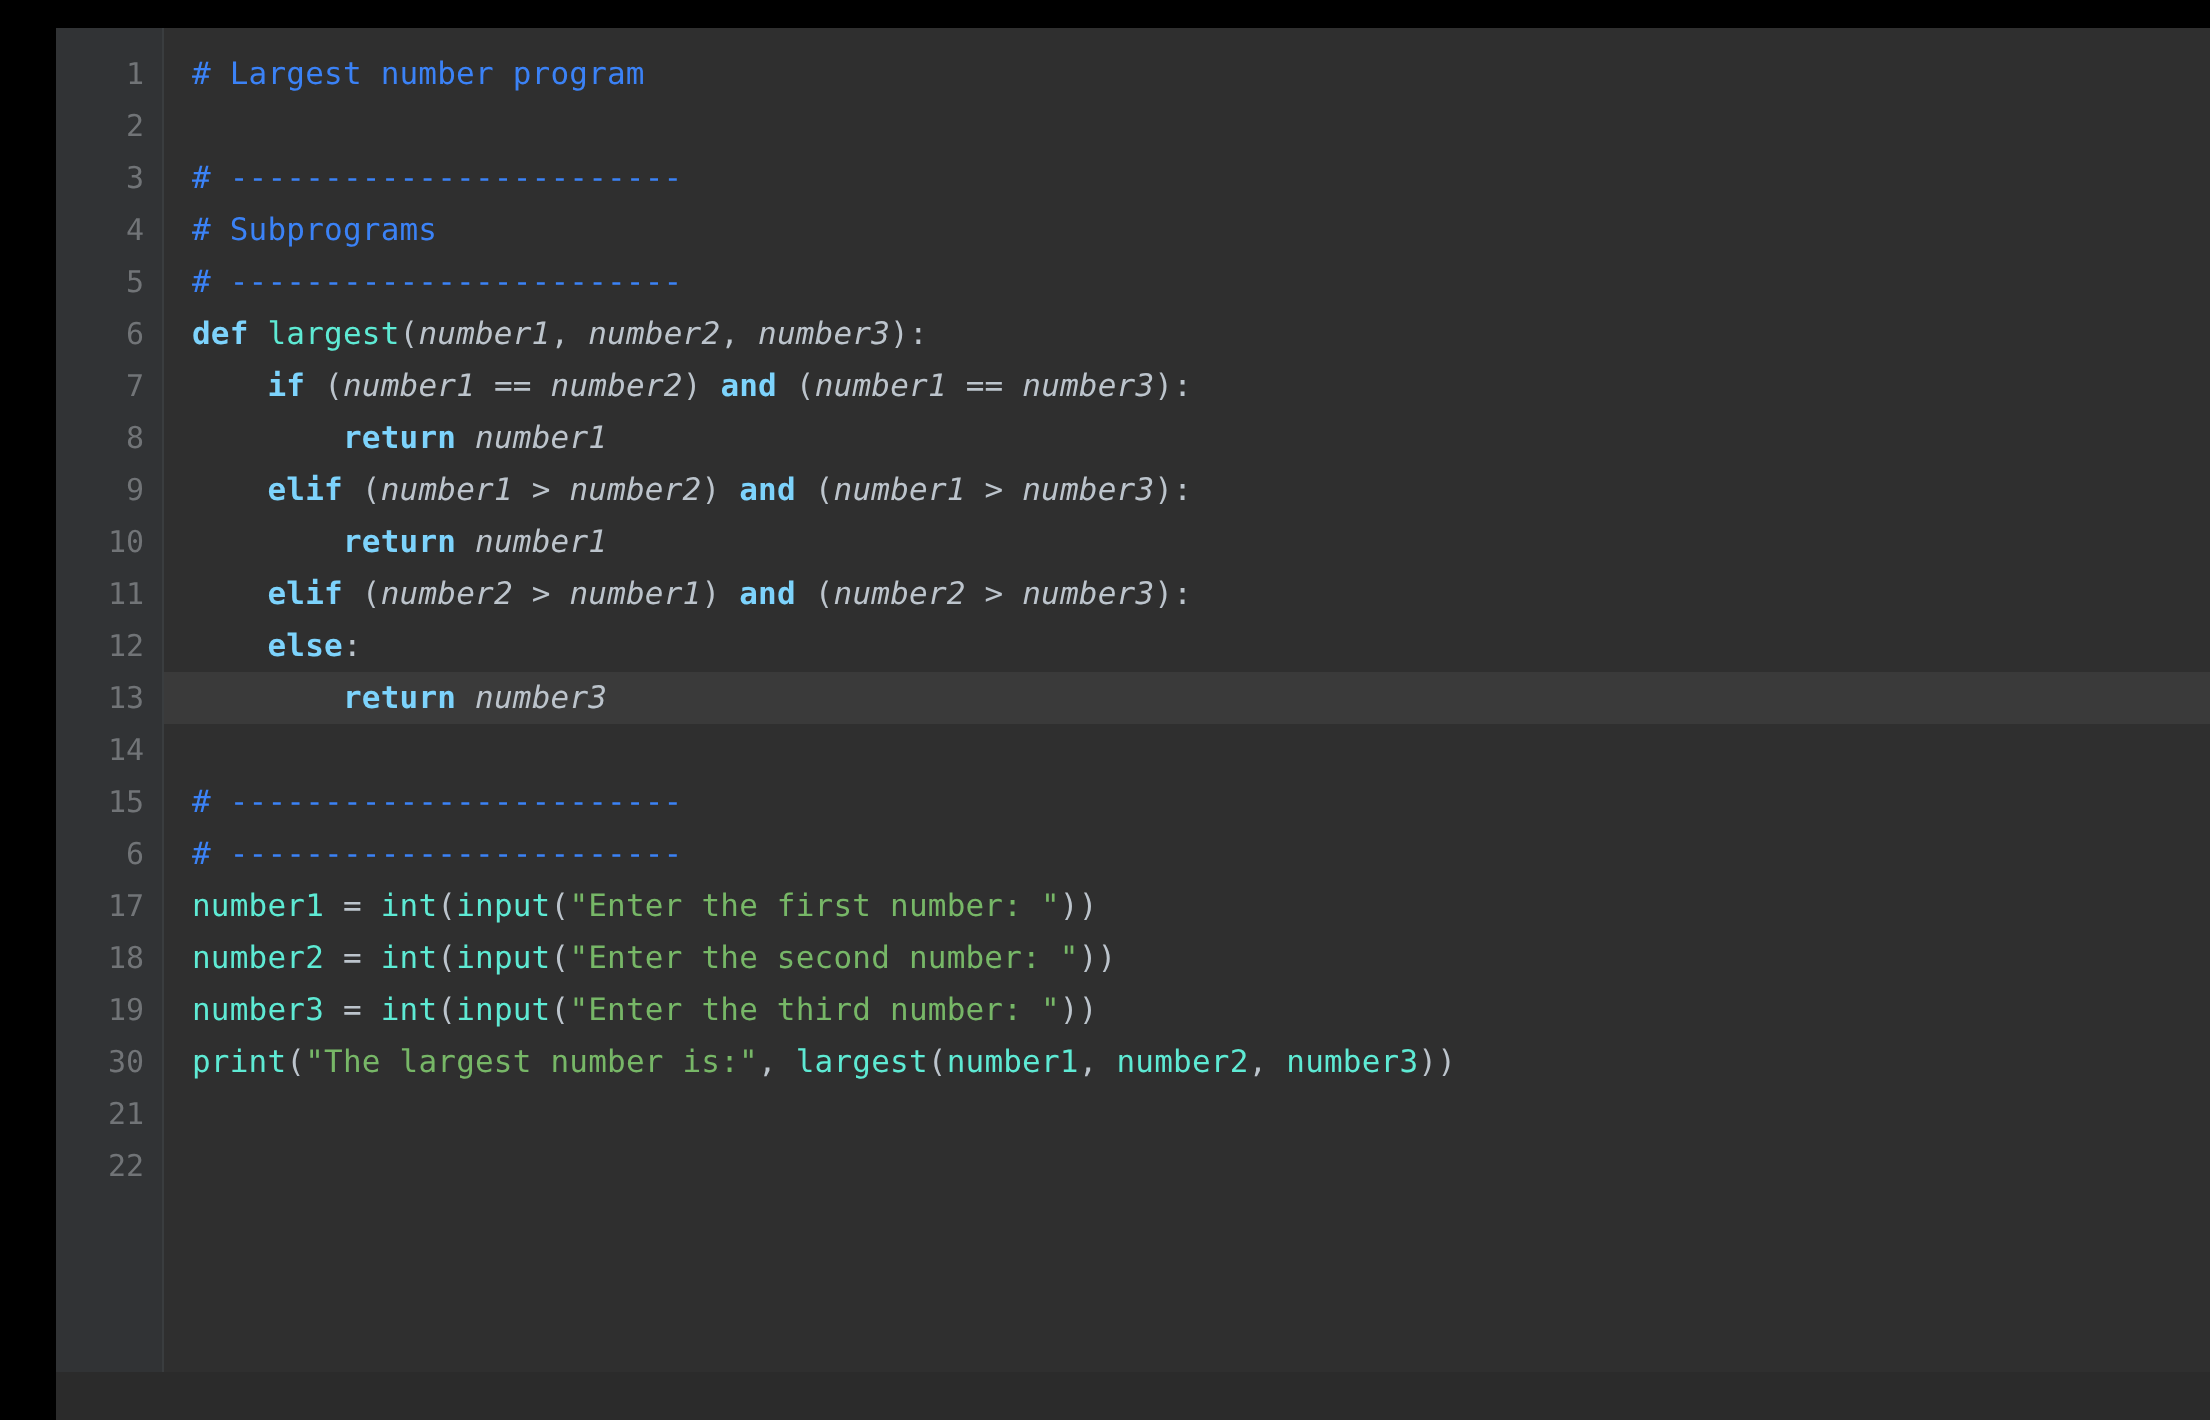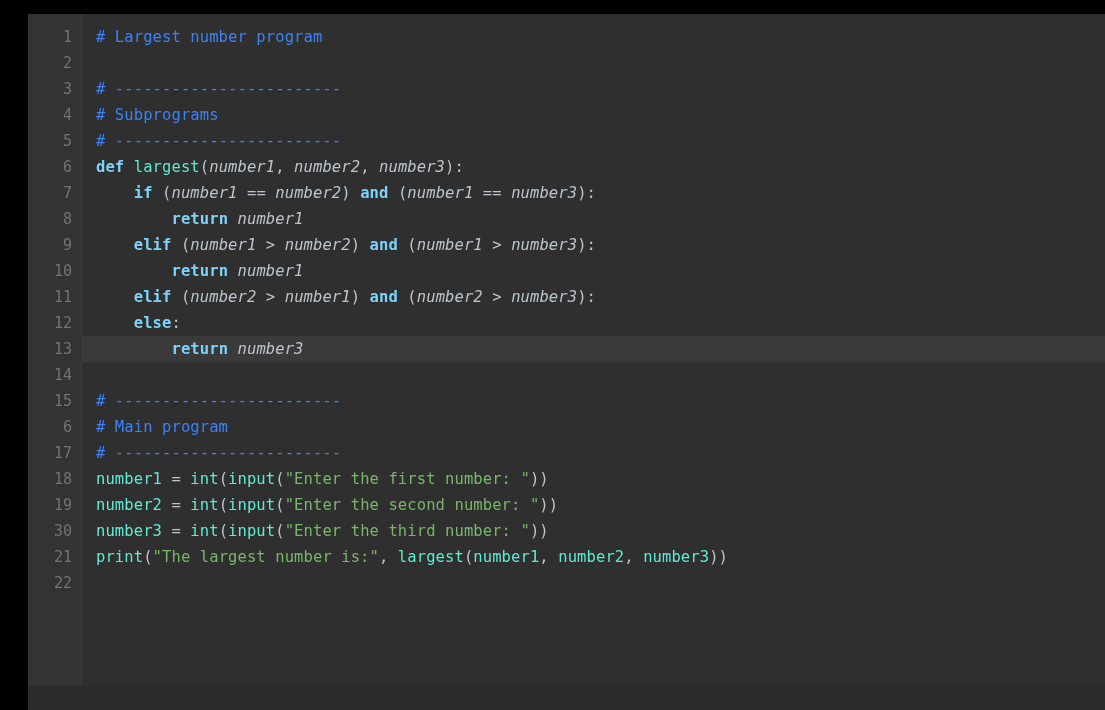--- a/index.html
+++ b/index.html
@@ -159,21 +159,20 @@
           <div class="line"><span class="kw">def</span><span class="punc"> </span><span class="ident">largest</span><span class="punc">(</span><span class="param">number1</span><span class="punc">,</span><span class="punc"> </span><span class="param">number2</span><span class="punc">,</span><span class="punc"> </span><span class="param">number3</span><span class="punc">)</span><span class="punc">:</span></div>
           <div class="line"><span class="punc"> </span><span class="punc"> </span><span class="punc"> </span><span class="punc"> </span><span class="kw">if</span><span class="punc"> </span><span class="punc">(</span><span class="param">number1</span><span class="punc"> </span><span class="punc">=</span><span class="punc">=</span><span class="punc"> </span><span class="param">number2</span><span class="punc">)</span><span class="punc"> </span><span class="kw">and</span><span class="punc"> </span><span class="punc">(</span><span class="param">number1</span><span class="punc"> </span><span class="punc">=</span><span class="punc">=</span><span class="punc"> </span><span class="param">number3</span><span class="punc">)</span><span class="punc">:</span></div>
           <div class="line"><span class="punc"> </span><span class="punc"> </span><span class="punc"> </span><span class="punc"> </span><span class="punc"> </span><span class="punc"> </span><span class="punc"> </span><span class="punc"> </span><span class="kw">return</span><span class="punc"> </span><span class="param">number1</span></div>
           <div class="line"><span class="punc"> </span><span class="punc"> </span><span class="punc"> </span><span class="punc"> </span><span class="kw">elif</span><span class="punc"> </span><span class="punc">(</span><span class="param">number1</span><span class="punc"> </span><span class="punc">&gt;</span><span class="punc"> </span><span class="param">number2</span><span class="punc">)</span><span class="punc"> </span><span class="kw">and</span><span class="punc"> </span><span class="punc">(</span><span class="param">number1</span><span class="punc"> </span><span class="punc">&gt;</span><span class="punc"> </span><span class="param">number3</span><span class="punc">)</span><span class="punc">:</span></div>
           <div class="line"><span class="punc"> </span><span class="punc"> </span><span class="punc"> </span><span class="punc"> </span><span class="punc"> </span><span class="punc"> </span><span class="punc"> </span><span class="punc"> </span><span class="kw">return</span><span class="punc"> </span><span class="param">number1</span></div>
           <div class="line"><span class="punc"> </span><span class="punc"> </span><span class="punc"> </span><span class="punc"> </span><span class="kw">elif</span><span class="punc"> </span><span class="punc">(</span><span class="param">number2</span><span class="punc"> </span><span class="punc">&gt;</span><span class="punc"> </span><span class="param">number1</span><span class="punc">)</span><span class="punc"> </span><span class="kw">and</span><span class="punc"> </span><span class="punc">(</span><span class="param">number2</span><span class="punc"> </span><span class="punc">&gt;</span><span class="punc"> </span><span class="param">number3</span><span class="punc">)</span><span class="punc">:</span></div>
           <div class="line"><span class="punc"> </span><span class="punc"> </span><span class="punc"> </span><span class="punc"> </span><span class="kw">else</span><span class="punc">:</span></div>
           <div class="line current"><span class="punc"> </span><span class="punc"> </span><span class="punc"> </span><span class="punc"> </span><span class="punc"> </span><span class="punc"> </span><span class="punc"> </span><span class="punc"> </span><span class="kw">return</span><span class="punc"> </span><span class="param">number3</span></div>
           <div class="line">&nbsp;</div>
           <div class="line"><span class="cmt"># ------------------------</span></div>
-          <div class="line"><span class="cmt"># Main program</span></div>
           <div class="line"><span class="cmt"># ------------------------</span></div>
           <div class="line"><span class="ident">number1</span><span class="punc"> </span><span class="punc">=</span><span class="punc"> </span><span class="ident">int</span><span class="punc">(</span><span class="ident">input</span><span class="punc">(</span><span class="str">"Enter the first number: "</span><span class="punc">)</span><span class="punc">)</span></div>
           <div class="line"><span class="ident">number2</span><span class="punc"> </span><span class="punc">=</span><span class="punc"> </span><span class="ident">int</span><span class="punc">(</span><span class="ident">input</span><span class="punc">(</span><span class="str">"Enter the second number: "</span><span class="punc">)</span><span class="punc">)</span></div>
           <div class="line"><span class="ident">number3</span><span class="punc"> </span><span class="punc">=</span><span class="punc"> </span><span class="ident">int</span><span class="punc">(</span><span class="ident">input</span><span class="punc">(</span><span class="str">"Enter the third number: "</span><span class="punc">)</span><span class="punc">)</span></div>
           <div class="line"><span class="ident">print</span><span class="punc">(</span><span class="str">"The largest number is:"</span><span class="punc">,</span><span class="punc"> </span><span class="ident">largest</span><span class="punc">(</span><span class="ident">number1</span><span class="punc">,</span><span class="punc"> </span><span class="ident">number2</span><span class="punc">,</span><span class="punc"> </span><span class="ident">number3</span><span class="punc">)</span><span class="punc">)</span></div>
         </div>
     </div>
 
   </div>
 </div>

